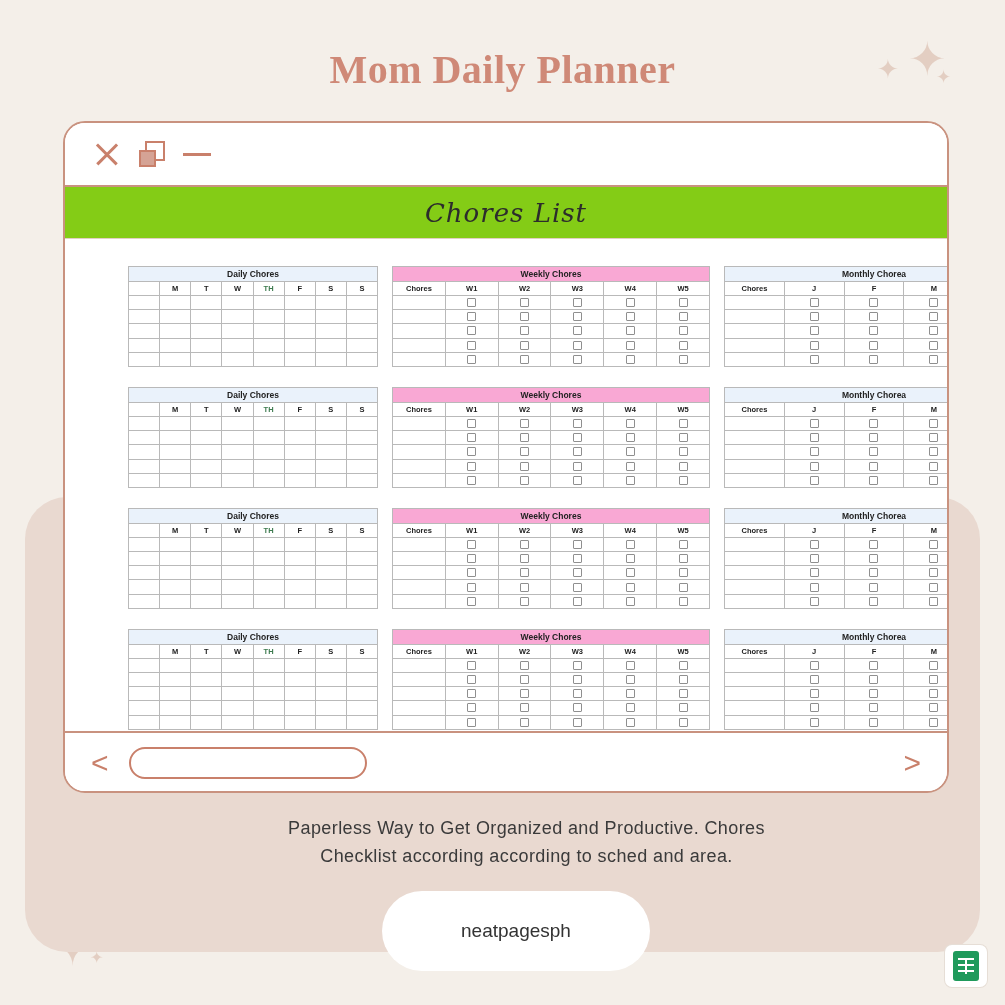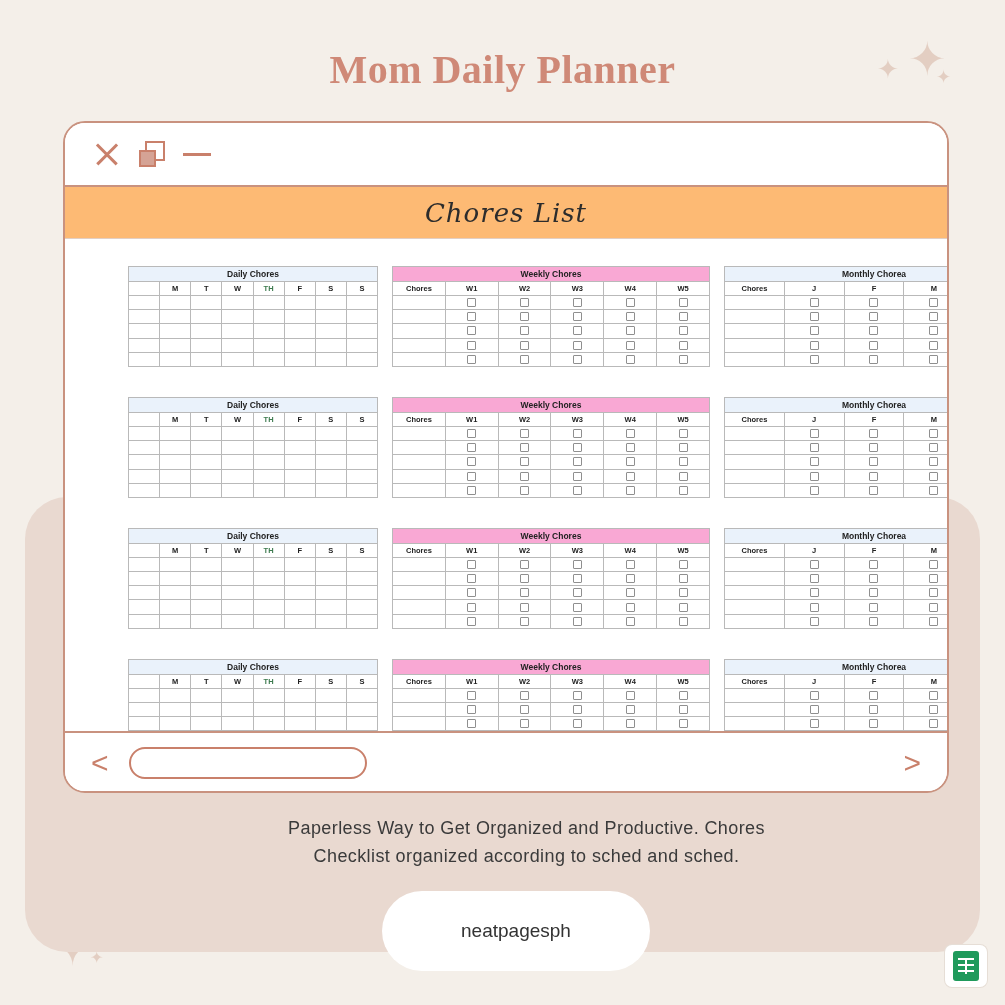--- a/index.html
+++ b/index.html
@@ -86,21 +86,21 @@
 
   
   .sheet {
     position:relative;
     height:544px;
     background:#fff;
     overflow:hidden;
   }
   .sheet-header {
     height:52px;
-    background:#fdba74;
+    background:#84cc16;
     border-bottom:1px solid #e2cfc4;
     display:flex; align-items:center; justify-content:center;
   }
   .sheet-title {
     font-family:"DejaVu Serif", serif;
     font-style:italic;
     font-size:26px;
     color:#2c2c2c;
     letter-spacing:1px;
   }
@@ -108,21 +108,21 @@
   .grid-wrap {
     position:relative;
     padding:12px 0 0 0;
     height:492px;
     overflow:hidden;
   }
   .grid-row {
     display:flex;
     gap:14px;
     padding:15px 0 0 0;
-    margin-bottom:15px;
+    margin-bottom:5px;
     justify-content:flex-start;
     padding-left:0px;
   }
 
   
   table.chore {
     border-collapse:collapse;
     table-layout:fixed;
     background:#fff;
     font-size:7.5px;
@@ -1313,21 +1313,21 @@
   <div class="tablet-bottom">
     <div class="arrow">&lt;</div>
     <div class="pill"></div>
     <div class="spacer"></div>
     <div class="arrow">&gt;</div>
   </div>
 </div>
 
 <div class="caption">
   <div>Paperless Way to Get Organized and Productive. Chores</div>
-  <div>Checklist organized according to sched and sched.</div>
+  <div>Checklist according according to sched and area.</div>
 </div>
 
 <div class="handle">
   <span>neatpagesph</span>
 </div>
 
 <div class="sheets-icon">
   <div class="inner"></div>
 </div>
 

